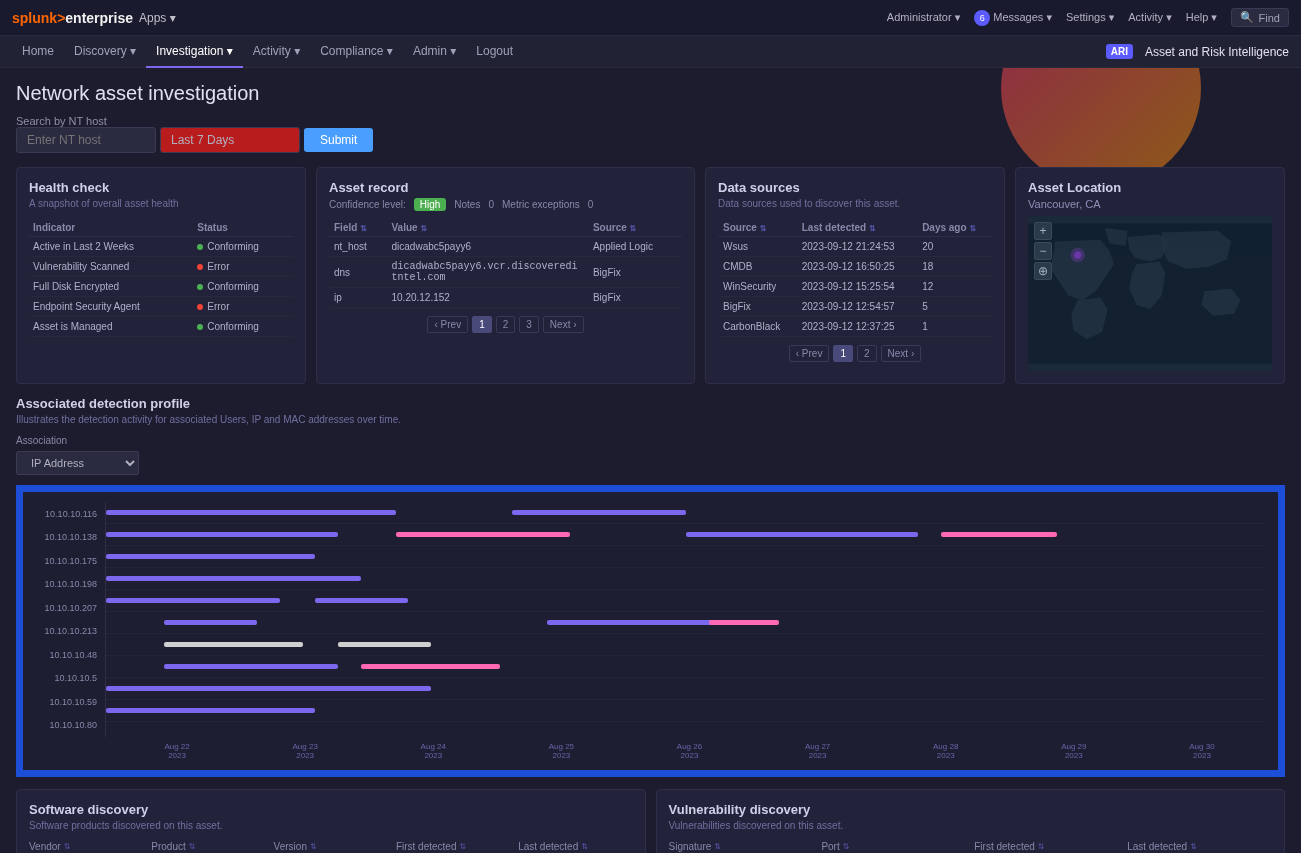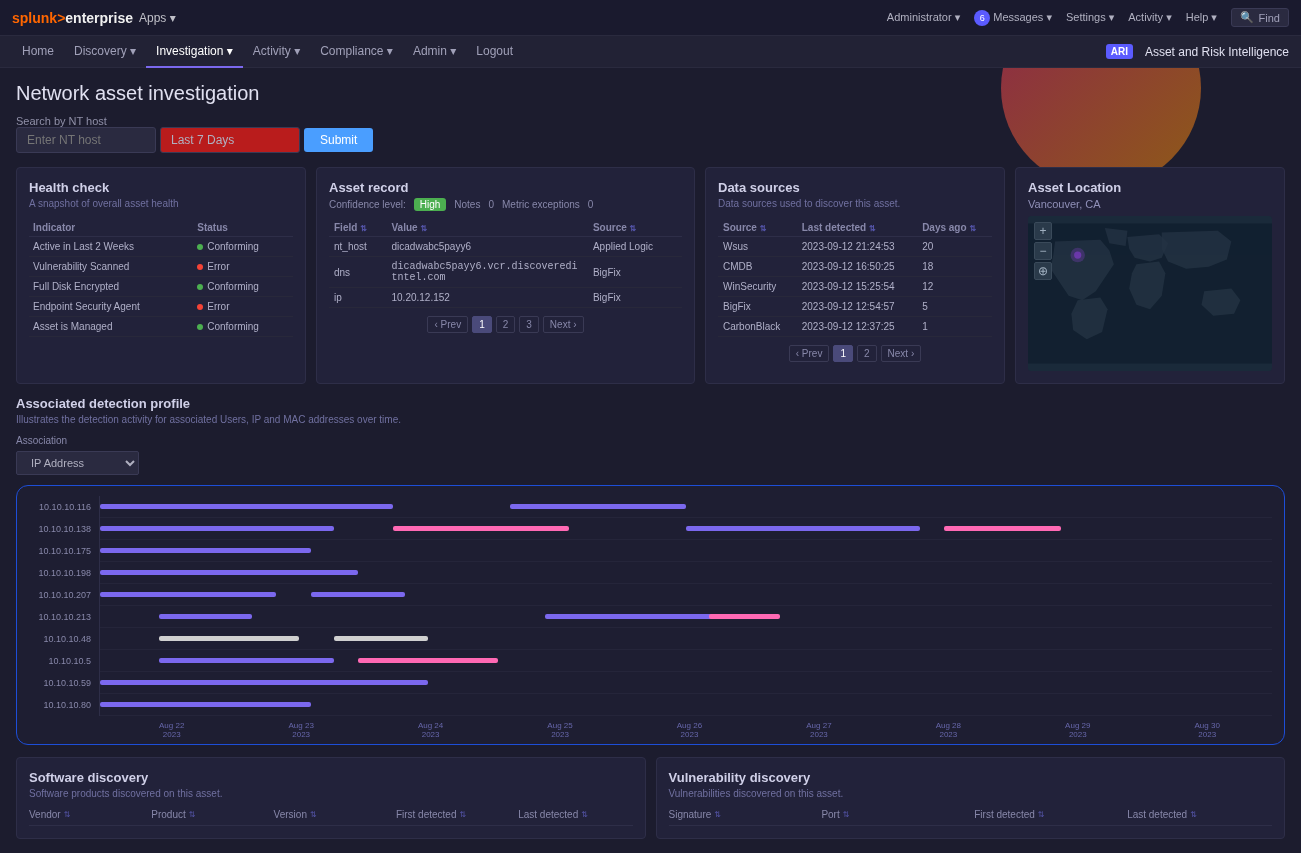--- a/index.html
+++ b/index.html
@@ -385,24 +385,24 @@
       padding: 4px 10px;
       color: #b0b0c0;
       font-size: 11px;
       width: 123px;
       margin-bottom: 10px;
     }
 
     
     .chart-area {
       background: #1e1e32;
-      border: 1px solid #1d4ed8;
-      border-radius: 12px;
+      border: 7px solid #1d4ed8;
+      border-radius: 0;
       padding: 10px 12px;
-      height: 260px;
+      height: 292px;
       display: flex;
       flex-direction: column;
     }
     .chart-body {
       flex: 1;
       display: flex;
       gap: 0;
     }
     .chart-labels {
       display: flex;

